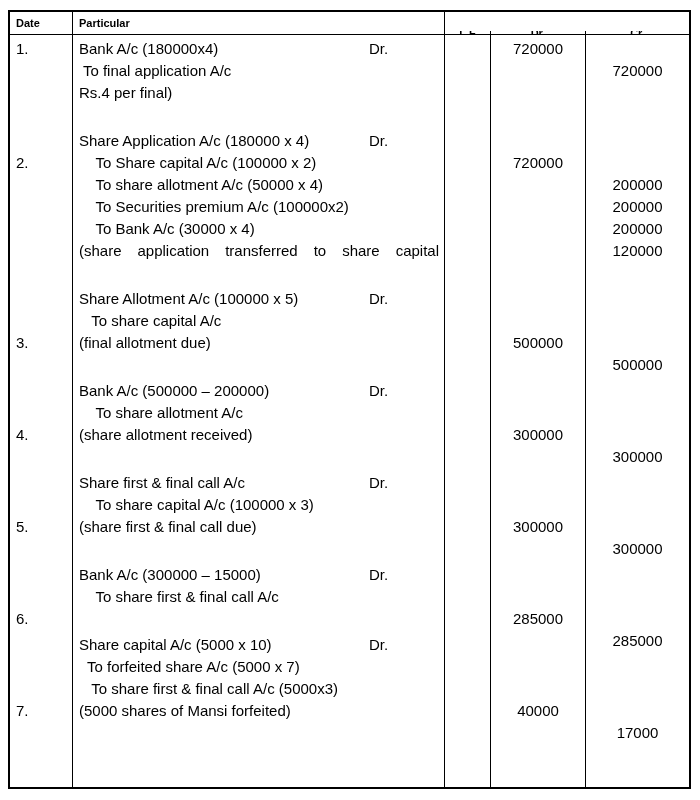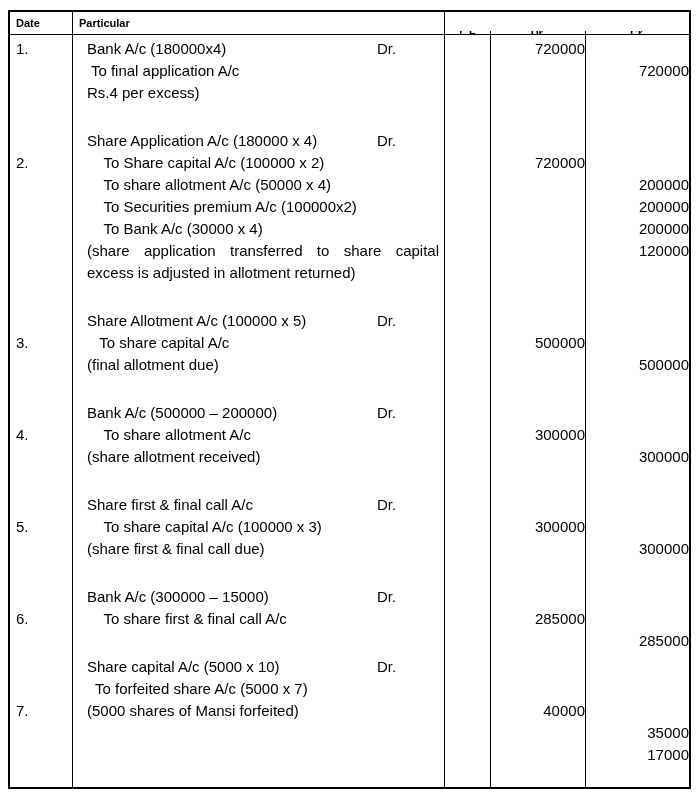--- a/index.html
+++ b/index.html
@@ -54,29 +54,28 @@
     height: 22px;
     white-space: pre;
     position: relative;
   }
   .gap {
     height: 26px;
   }
   .pcol .line {
     padding-left: 6px;
     padding-right: 5px;
-    margin-left: 8px;
   }
   .pcol .line.fill {
     white-space: normal;
     text-align: justify;
     text-align-last: justify;
   }
   .dcol .line { padding-left: 6px; }
-  .acol .line { text-align: right; }
+  .acol .line { text-align: center; }
   .dr-tag {
     position: absolute;
     left: 296px;
     top: 0;
   }
 </style>
 </head>
 <body>
 
 <div class="journal-table">
@@ -118,47 +117,47 @@
       <div class="line"></div>
       <div class="gap"></div>
       <div class="line">7.</div>
       <div class="line"></div>
       <div class="line"></div>
       <div class="line"></div>
     </div>
   <div class="cell bcell pcol">
       <div class="line">Bank A/c (180000x4)<span class="dr-tag">Dr.</span></div>
       <div class="line"> To final application A/c</div>
-      <div class="line">Rs.4 per excess)</div>
+      <div class="line">Rs.4 per final)</div>
       <div class="gap"></div>
       <div class="line">Share Application A/c (180000 x 4)<span class="dr-tag">Dr.</span></div>
       <div class="line">    To Share capital A/c (100000 x 2)</div>
       <div class="line">    To share allotment A/c (50000 x 4)</div>
       <div class="line">    To Securities premium A/c (100000x2)</div>
       <div class="line">    To Bank A/c (30000 x 4)</div>
       <div class="line fill">(share application transferred to share capital</div>
-      <div class="line">excess is adjusted in allotment returned)</div>
       <div class="gap"></div>
       <div class="line">Share Allotment A/c (100000 x 5)<span class="dr-tag">Dr.</span></div>
       <div class="line">   To share capital A/c</div>
       <div class="line">(final allotment due)</div>
       <div class="gap"></div>
       <div class="line">Bank A/c (500000 – 200000)<span class="dr-tag">Dr.</span></div>
       <div class="line">    To share allotment A/c</div>
       <div class="line">(share allotment received)</div>
       <div class="gap"></div>
       <div class="line">Share first &amp; final call A/c<span class="dr-tag">Dr.</span></div>
       <div class="line">    To share capital A/c (100000 x 3)</div>
       <div class="line">(share first &amp; final call due)</div>
       <div class="gap"></div>
       <div class="line">Bank A/c (300000 – 15000)<span class="dr-tag">Dr.</span></div>
       <div class="line">    To share first &amp; final call A/c</div>
       <div class="gap"></div>
       <div class="line">Share capital A/c (5000 x 10)<span class="dr-tag">Dr.</span></div>
       <div class="line">  To forfeited share A/c (5000 x 7)</div>
+      <div class="line">   To share first &amp; final call A/c (5000x3)</div>
       <div class="line">(5000 shares of Mansi forfeited)</div>
     </div>
   <div class="cell bcell"></div>
   <div class="cell bcell acol">
       <div class="line">720000</div>
       <div class="line"></div>
       <div class="line"></div>
       <div class="line"></div>
       <div class="gap"></div>
       <div class="line">720000</div>
@@ -214,17 +213,16 @@
       <div class="gap"></div>
       <div class="line"></div>
       <div class="line">300000</div>
       <div class="line"></div>
       <div class="gap"></div>
       <div class="line"></div>
       <div class="line">285000</div>
       <div class="line"></div>
       <div class="gap"></div>
       <div class="line"></div>
-      <div class="line">35000</div>
       <div class="line">17000</div>
       <div class="line"></div>
     </div>
 </div>
 
 </body></html>

